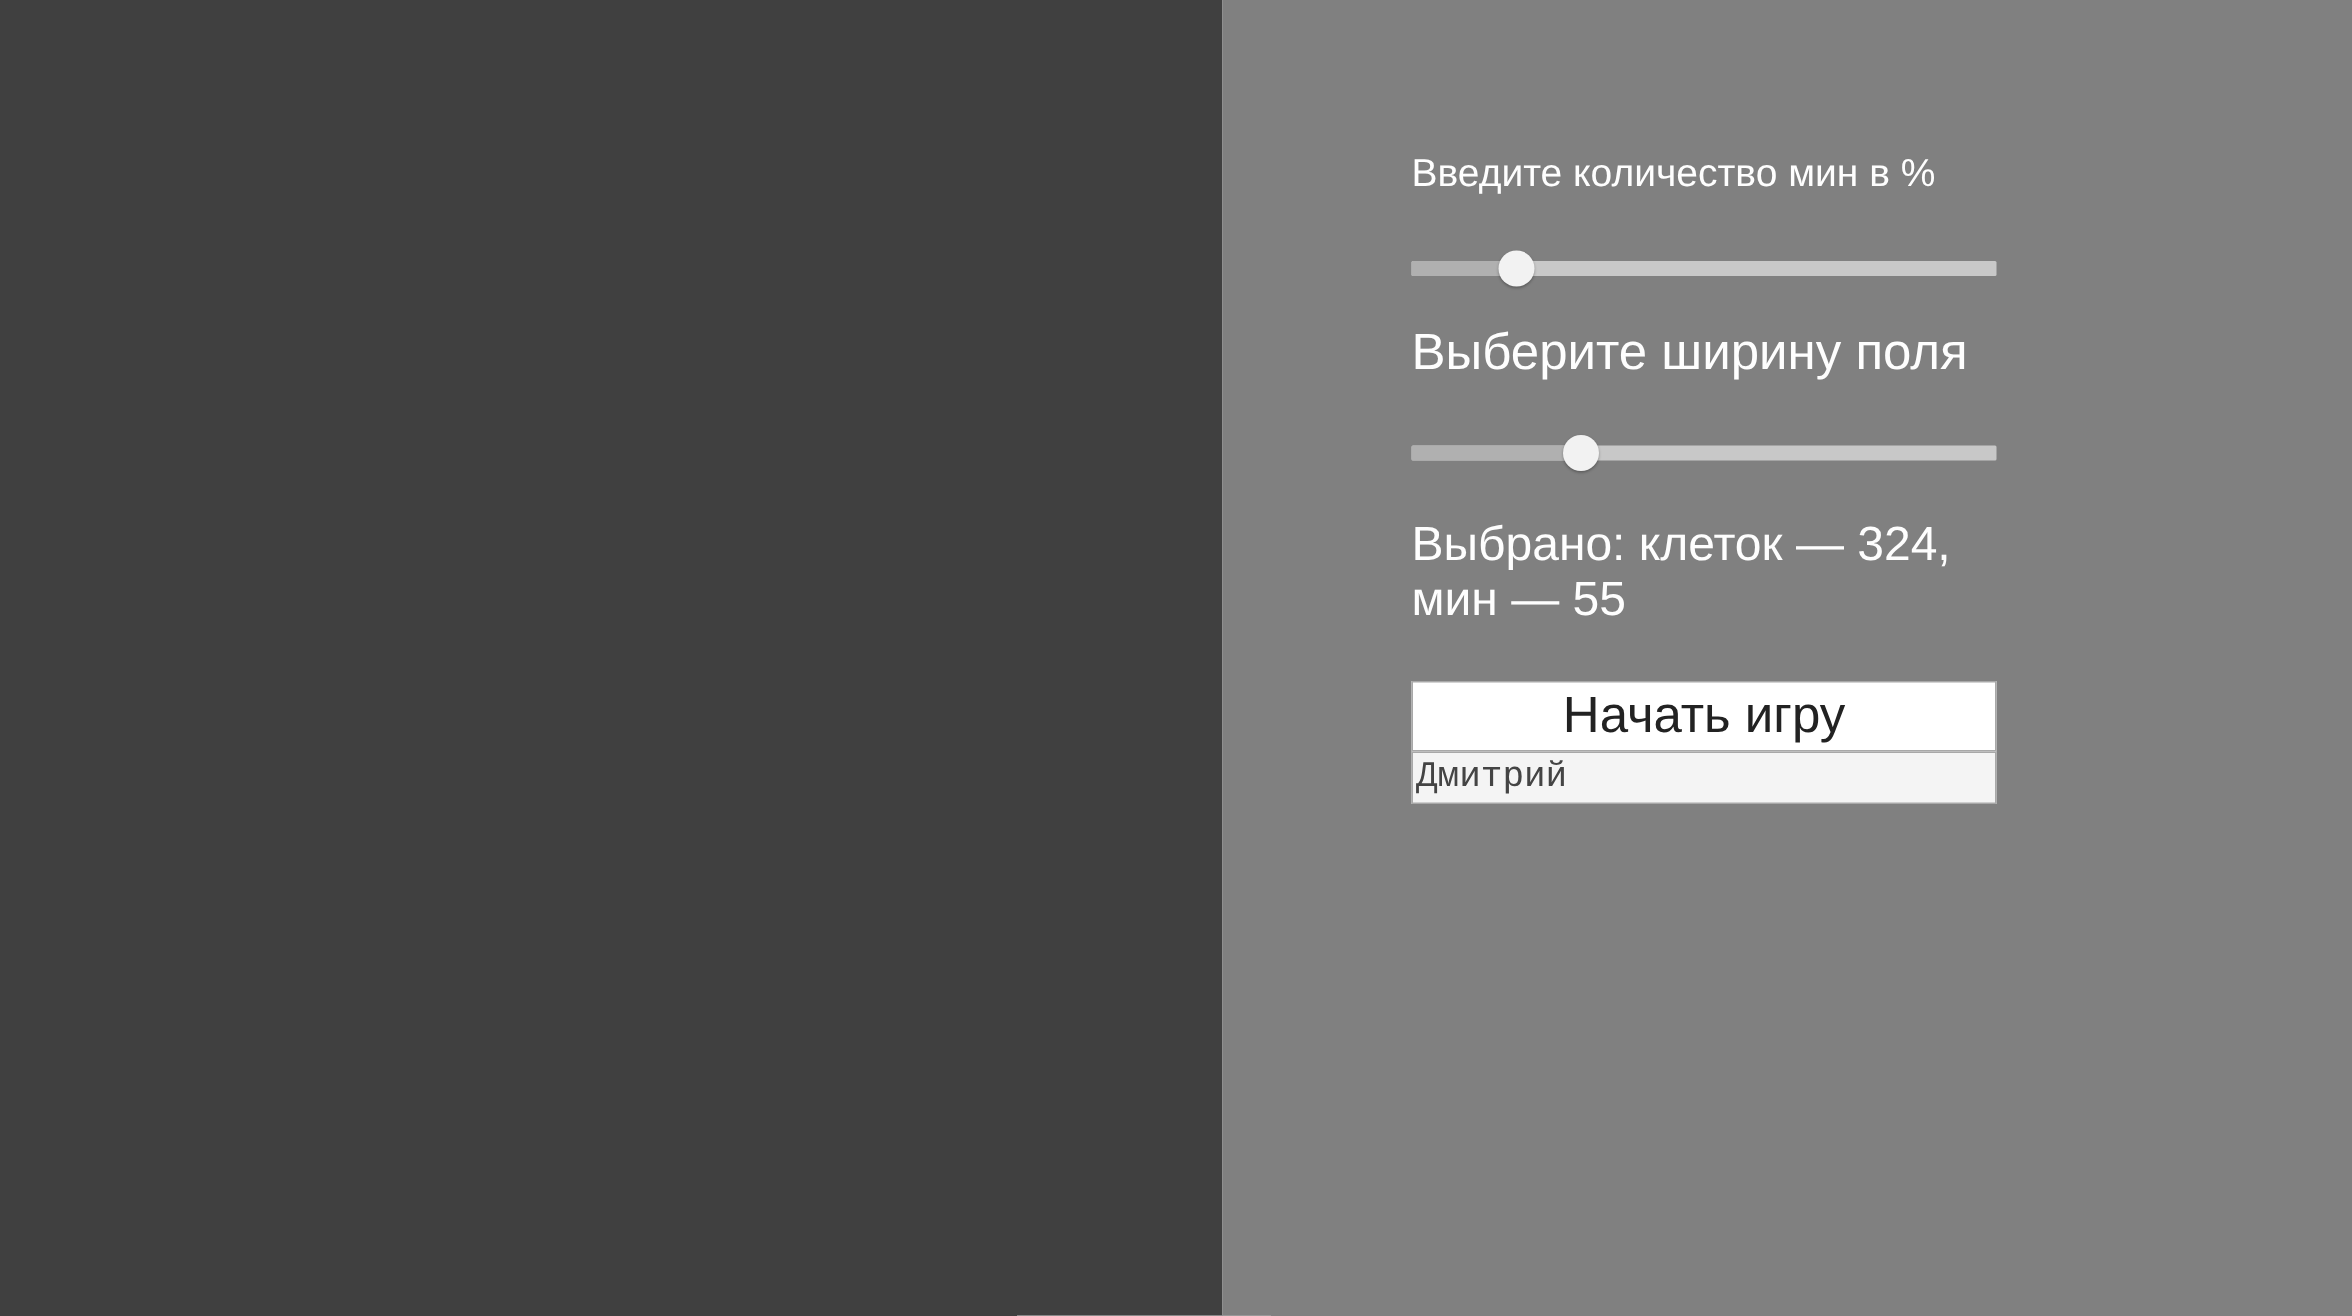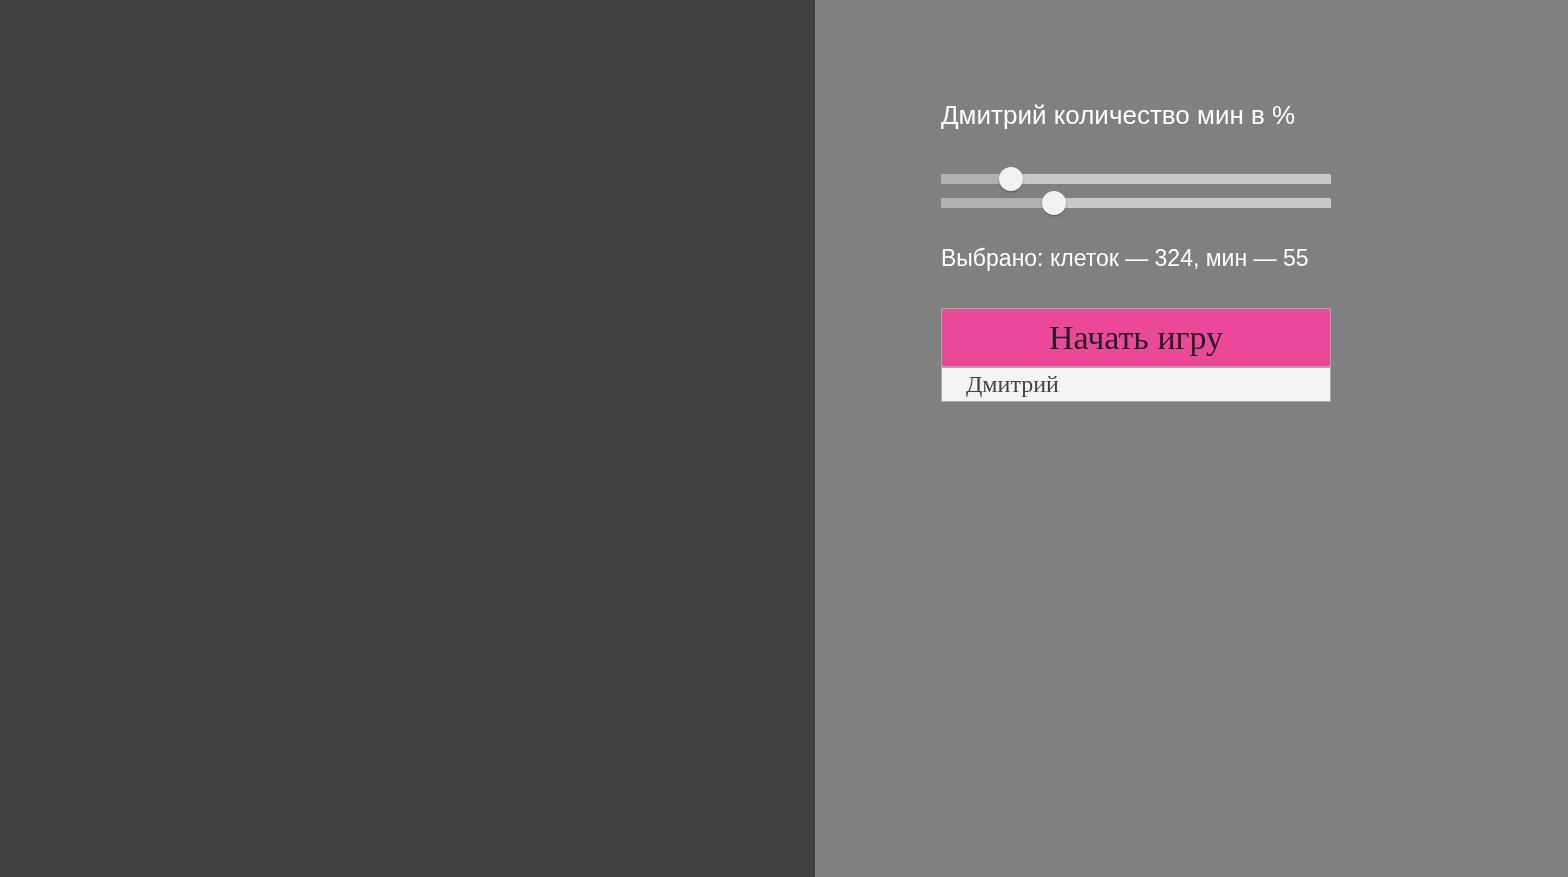--- a/index.html
+++ b/index.html
@@ -68,65 +68,66 @@
   .slider-thumb {
     position: absolute;
     top: 50%;
     width: 24px; height: 24px;
     background: #f2f2f2;
     border-radius: 50%;
     transform: translate(-50%, -50%);
     box-shadow: 0 1px 2px rgba(0,0,0,0.3);
   }
   .status-text {
-    font-size: 23px;
+    font-size: 32px;
     margin-top: 30px;
     margin-bottom: 36px;
   }
   .big-button {
     width: 100%;
-    height: 59px;
-    background: #ec4899;
+    height: 47px;
+    background: #ffffff;
     border: 1px solid #a8a8a8;
     font-size: 34px;
     color: #222;
     cursor: pointer;
     display: flex;
     align-items: center;
     justify-content: center;
-    font-family: Liberation Serif, serif;
+    font-family: Liberation Sans, sans-serif;
   }
   .name-input {
     width: 100%;
     height: 35px;
     background: #f4f4f4;
     border: 1px solid #a8a8a8;
     font-size: 24px;
     color: #444;
-    padding: 2px 24px;
-    font-family: Liberation Serif, serif;
+    padding: 2px 2px;
+    font-family: Liberation Mono, monospace;
   }
   .gap-before-back { height: 64px; }
 </style>
 </head>
 <body>
 
 <div class="left-panel"></div>
 
 <div class="right-panel">
   <div class="controls">
 
-    <div class="label-small">Дмитрий количество мин в %</div>
+    <div class="label-small">Введите количество мин в %</div>
 
     <div class="slider-wrap">
       <div class="slider-track"></div>
       <div class="slider-fill" id="fill-mines" style="width: 18%;"></div>
       <div class="slider-thumb" id="thumb-mines" style="left: 18%;"></div>
     </div>
 
+    <div class="label-large">Выберите ширину поля</div>
 
     <div class="slider-wrap">
       <div class="slider-track"></div>
       <div class="slider-fill" id="fill-width" style="width: 29%;"></div>
       <div class="slider-thumb" id="thumb-width" style="left: 29%;"></div>
     </div>
 
     <div class="status-text">Выбрано: клеток — 324, мин — 55</div>
 
     <button class="big-button">Начать игру</button>

